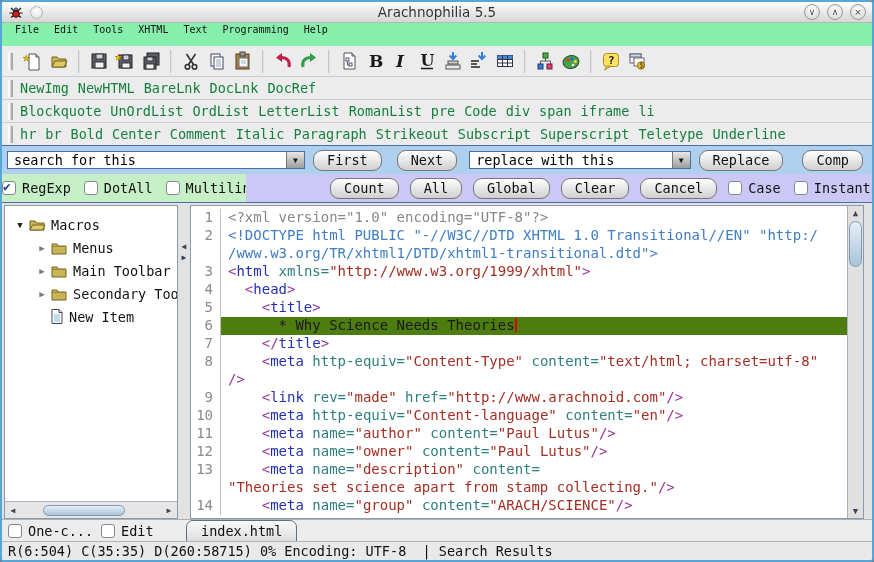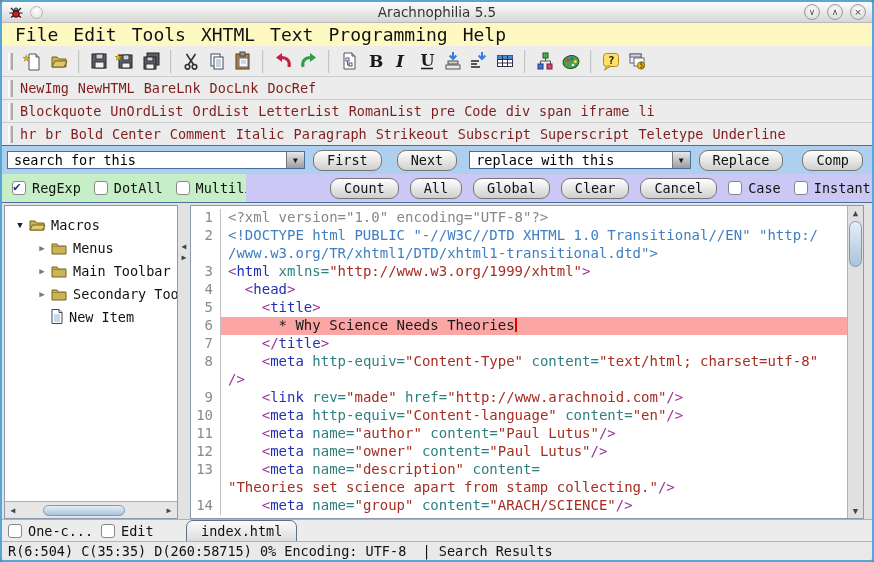--- a/index.html
+++ b/index.html
@@ -6,40 +6,40 @@
   body{margin:0;background:#777;font-family:"DejaVu Sans Mono",monospace}
   .window{position:relative;width:874px;height:562px;border:2px solid #58a6d8;border-radius:4px;background:#ececec;overflow:hidden}
   
   .titlebar{height:21px;display:flex;align-items:center;padding:0 6px;background:linear-gradient(#fdfdfd,#d6d6d6);border-bottom:1px solid #b8b8b8;position:relative}
   .app-icon{width:16px;height:15px;display:inline-flex;margin-right:6px}
   .tb-dot{width:13px;height:13px;border-radius:50%;border:1px solid #b5b5b5;background:radial-gradient(circle at 50% 35%,#fff,#ddd)}
   .title{position:absolute;left:0;right:0;text-align:center;font:13.5px "DejaVu Sans",sans-serif;color:#333;pointer-events:none}
   .winbtns{margin-left:auto;display:flex;z-index:2}
   .wbtn{width:16px;height:16px;border-radius:50%;background:radial-gradient(circle at 50% 35%,#fff,#d2d2d2);border:1px solid #9a9a9a;display:flex;align-items:center;justify-content:center;font:9px "DejaVu Sans",sans-serif;color:#444;margin-left:7px}
   
-  .menubar{height:23px;display:flex;padding:0 10px;background:#fef9c3;font-size:18px;color:#111}
+  .menubar{height:23px;display:flex;padding:0 10px;background:#86efac;font-size:10px;color:#111}
   .menu-item{margin-right:9px;padding:1px 3px}
   .toolbar{height:30px;display:flex;align-items:center;padding:0 4px;background:#ececec}
   .grip{width:5px;height:17px;margin:0 7px 0 2px;border-left:2px solid #fbfbfb;border-right:2px solid #ababab;background:#d5d5d5;flex:none}
   .ticons{display:flex;align-items:center}
   .tbtn{width:26px;height:26px;display:flex;align-items:center;justify-content:center}
   .tsep{width:2px;height:23px;background:linear-gradient(90deg,#b5b5b5,#f2f2f2);margin:0 6px}
   .macrorow{height:23px;display:flex;align-items:center;padding:0 4px;border-top:1px solid #cdcdcd;background:#ececec;font-size:13.5px;white-space:nowrap;overflow:hidden}
-  .macro-btn{margin-right:9px;color:#7f1d1d}
+  .macro-btn{margin-right:9px;color:#15803d}
   
   .searchrow{height:29px;display:flex;align-items:center;gap:8px;padding:0 5px;background:#aecfee;border-top:1px solid #4a6f9f}
   .combo{height:18px;display:flex;background:#fff;border:1px solid #4a6f9f}
   .combo-input{flex:1;border:none;outline:none;background:#fff;font:13.5px "DejaVu Sans Mono",monospace;padding:0 6px;color:#000;min-width:0}
   .combo-arrow{width:18px;background:linear-gradient(#e8e8e8,#9d9d9d);border-left:1px solid #777;display:flex;align-items:center;justify-content:center;font-size:8px;color:#1a1a1a}
   .combo-find{width:298px}
   .combo-replace{flex:1}
   .btn{height:21px;padding:0 13px;border:1px solid #767676;border-radius:9px;background:linear-gradient(#ffffff,#cfcfcf);font:13.5px "DejaVu Sans Mono",monospace;color:#111;display:inline-flex;align-items:center;flex:none}
   .searchrow .btn{margin-right:4px}
   .optionsrow{height:29px;display:flex;border-bottom:1px solid #4a6f9f}
-  .opt-green{width:244px;background:#c7efc7;display:flex;align-items:center;padding-left:10px}
+  .opt-green{width:244px;background:#c7efc7;display:flex;align-items:center;}
   .opt-purple{flex:1;background:#cbc8f5;display:flex;align-items:center;padding-left:84px}
   .opt-purple .btn{margin-right:11px}
   .cbwrap{display:flex;align-items:center;margin-right:13px;font-size:13.5px;color:#111}
   .cb{width:14px;height:14px;background:#fff;border:1px solid #888;border-radius:3px;flex:none;position:relative;margin-right:6px}
   .cb.checked::after{content:"✔";position:absolute;left:0;top:-3px;font-size:13px;color:#223a8f;font-weight:bold}
   
   .main{position:relative;height:357px;background:#e2e2e2}
   .tree-wrap{position:absolute;left:2px;top:2px;width:174px;height:314px;border:1px solid #8a9bb0;background:#fff;display:flex;flex-direction:column;overflow:hidden}
   .tree-body{flex:1;overflow:hidden;padding-top:7px}
   .tree-row{height:23px;display:flex;align-items:center;white-space:nowrap}
@@ -52,21 +52,21 @@
   .hs-arrow{font-size:8px;color:#445;width:12px;text-align:center}
   .hs-track{flex:1;height:13px;position:relative;margin:0 1px}
   .hs-thumb{position:absolute;left:16%;width:58%;top:1px;height:11px;border:1px solid #7e9ab2;border-radius:6px;background:linear-gradient(#e6eef6,#aac4da)}
   .splitter{position:absolute;left:176px;top:2px;width:12px;height:314px;display:flex;flex-direction:column;align-items:center;padding-top:36px}
   .splitter span{font-size:8px;color:#345;line-height:11px}
   .editor-wrap{position:absolute;left:188px;top:2px;width:674px;height:314px;border:1px solid #8a9bb0;background:#fff;display:flex}
   .code-area{flex:1;overflow:hidden;padding-top:3px}
   .code-row{display:flex;height:18px;font-size:14px;white-space:pre}
   .ln{width:30px;flex:none;text-align:right;padding-right:7px;color:#8a8a8a;border-right:1px solid #c2c2c2}
   .code{flex:1;padding-left:7px}
-  .code.hl{background:#fca5a5}
+  .code.hl{background:#4d7c0f}
   .cursor{display:inline-block;width:2px;height:14px;background:#e20000;vertical-align:-2px}
   .vscroll{width:16px;border-left:1px solid #a8b2c0;background:#e0e0e0;position:relative}
   .vs-arrow{position:absolute;left:0;right:0;text-align:center;font-size:9px;color:#445}
   .vs-up{top:2px}
   .vs-down{bottom:2px}
   .vs-thumb{position:absolute;left:1px;right:1px;top:15px;height:46px;border:1px solid #7e9ab2;border-radius:7px;background:linear-gradient(#e6eef6,#a8c4dc)}
   .bottom-strip{position:absolute;left:0;right:0;top:316px;height:22px;background:#ececec;border-top:1px solid #b0b0b0}
   .tree-checks{position:absolute;left:6px;top:3px;display:flex}
   .tree-checks .cbwrap{margin-right:8px}
   .doc-tab{position:absolute;left:184px;top:0;height:22px;border:1px solid #5f6f88;border-radius:7px 7px 0 0;background:linear-gradient(#fafafa,#dcdcdc);padding:1px 14px;font-size:13.5px;color:#111;display:flex;align-items:center}

